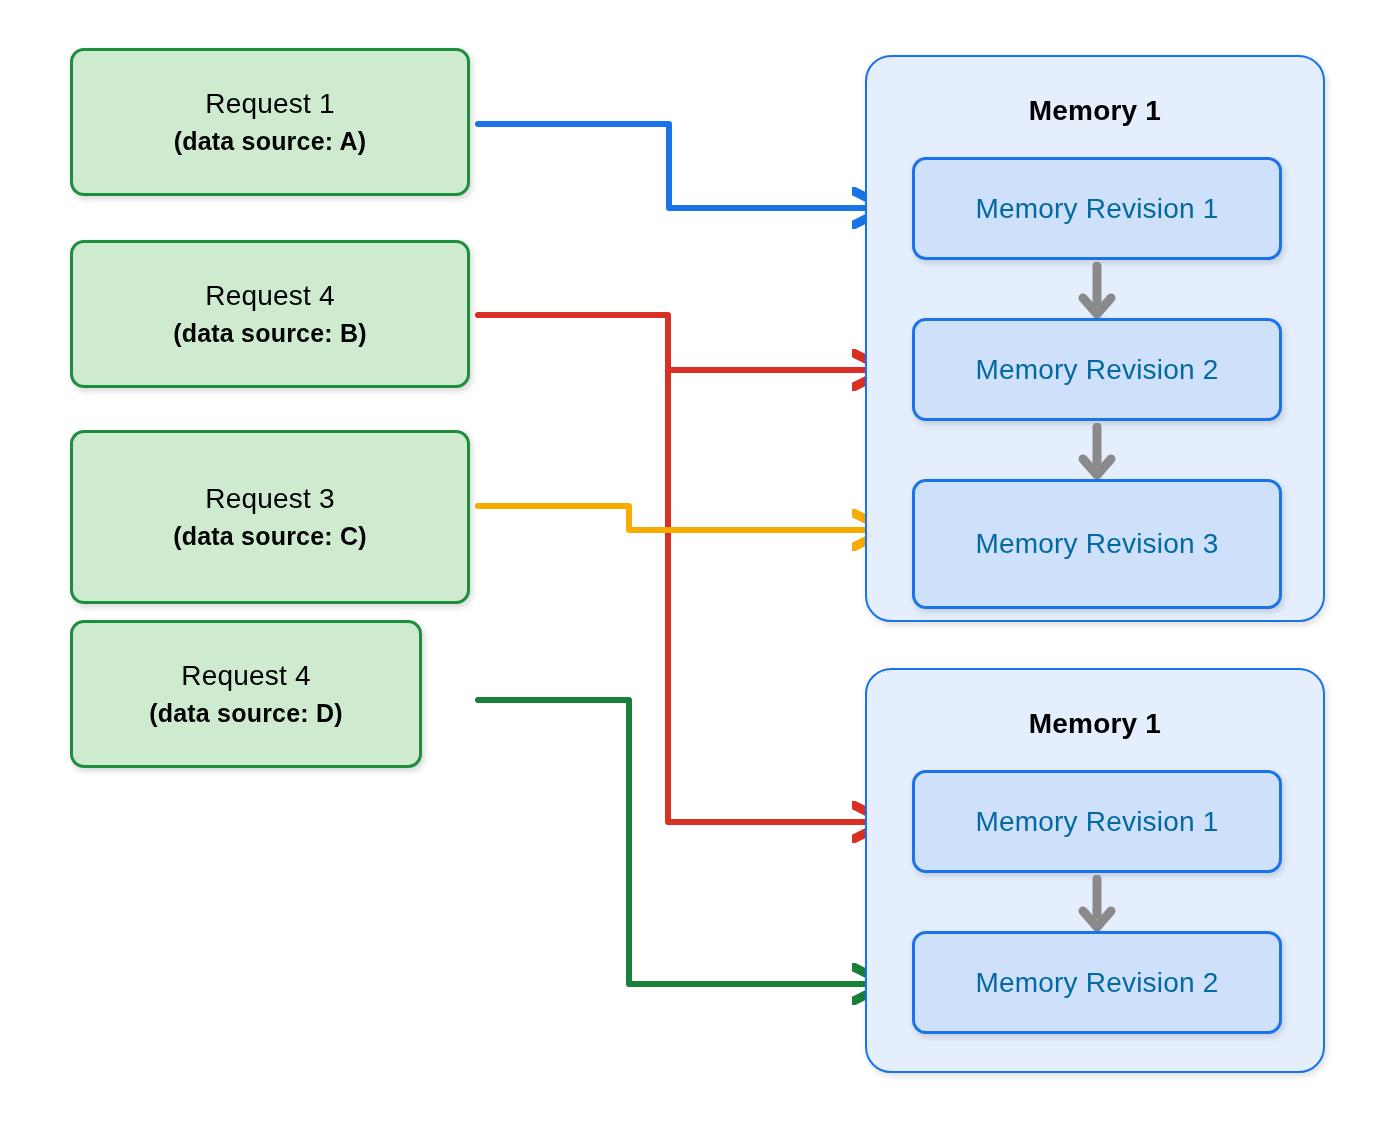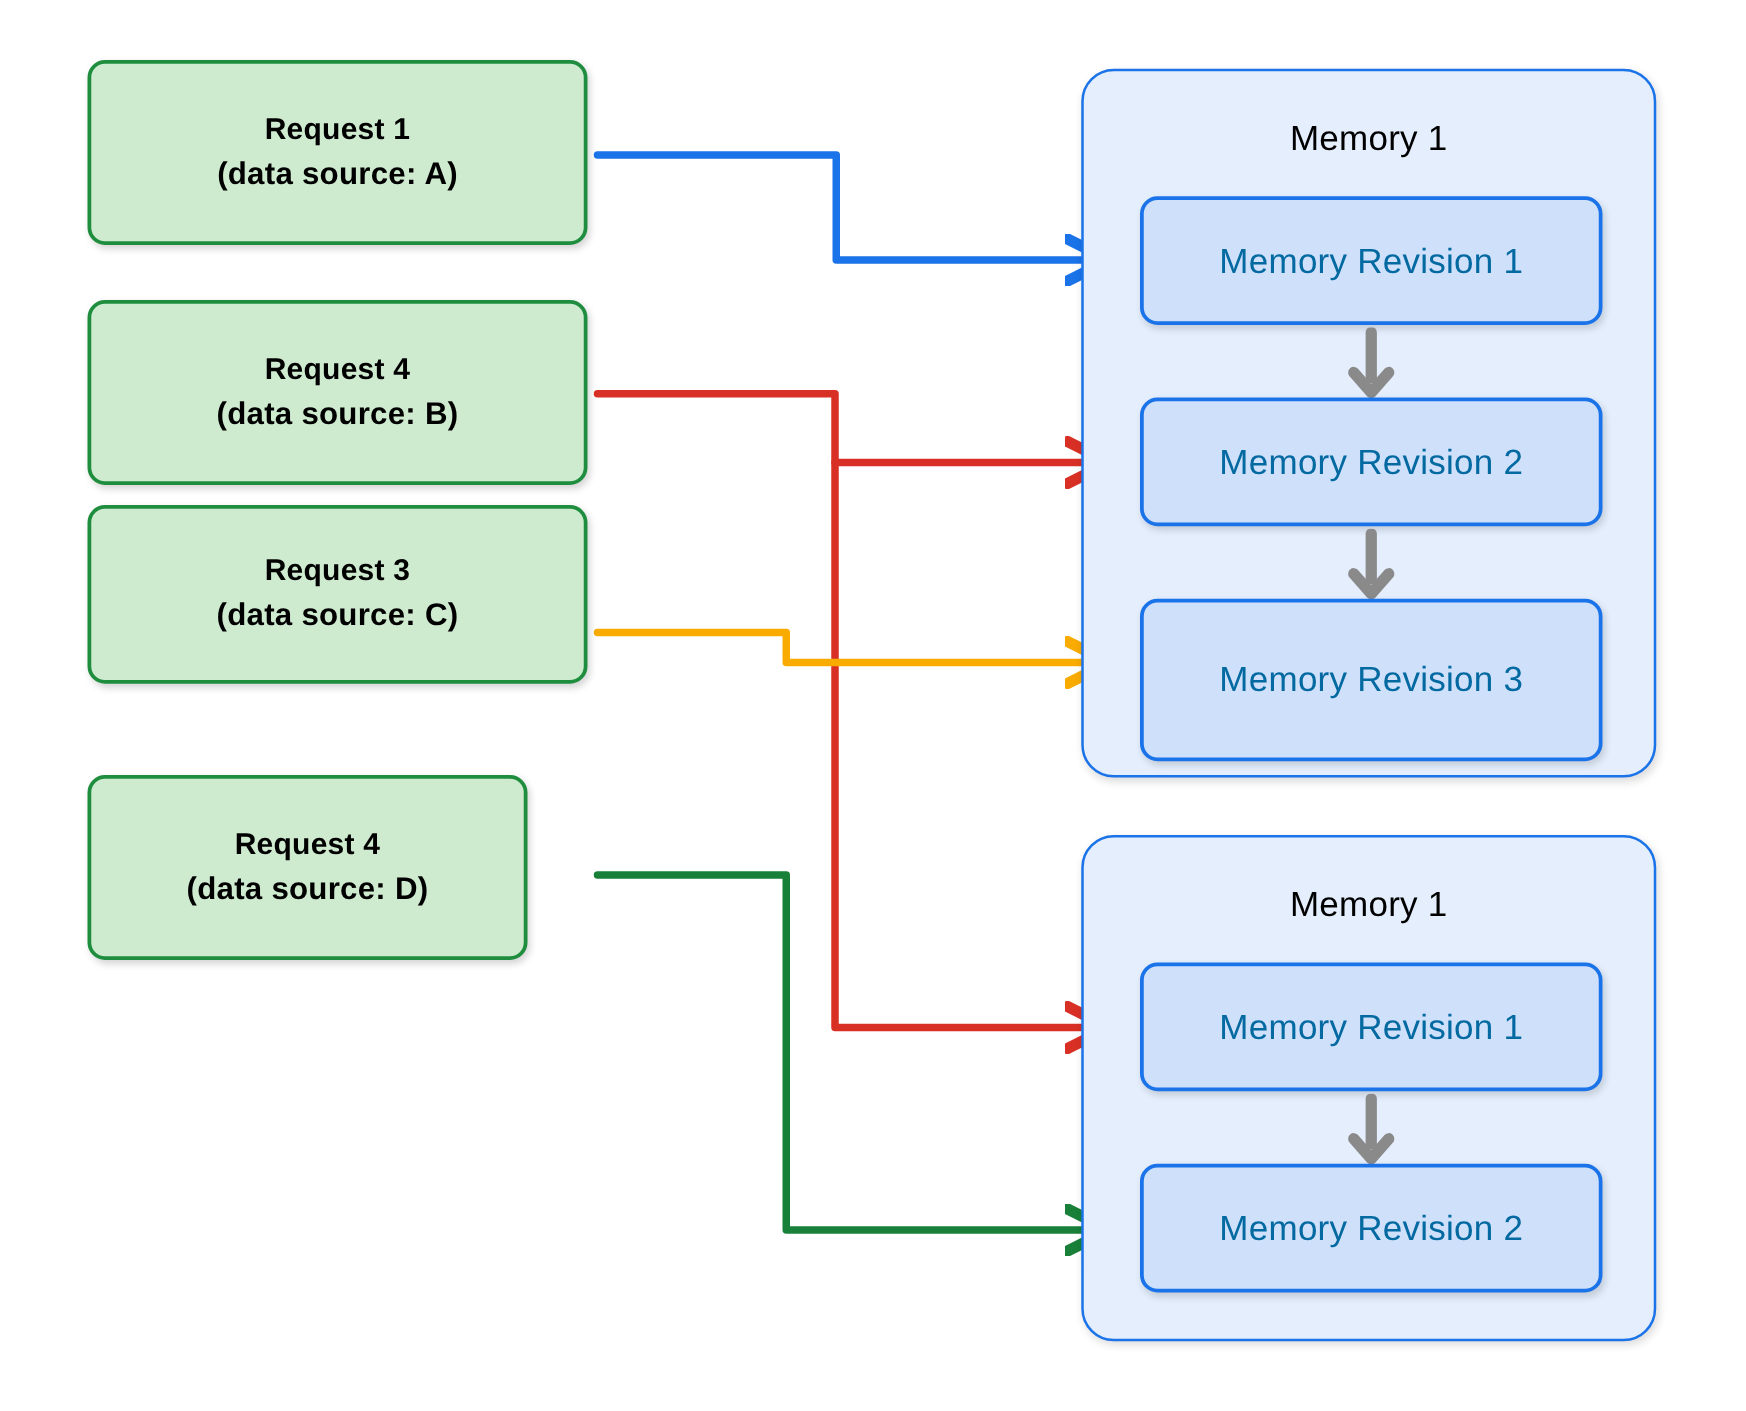--- a/index.html
+++ b/index.html
@@ -34,22 +34,22 @@
     border: 3px solid #1e8e3e;
     border-radius: 14px;
     box-shadow: 2px 3px 6px rgba(0,0,0,0.17);
     display: flex;
     flex-direction: column;
     align-items: center;
     justify-content: center;
     color: #000000;
   }
   .request-title {
-    font-size: 24px;
-    font-weight: 700;
+    font-size: 28px;
+    font-weight: 400;
     line-height: 1.25;
     letter-spacing: 0.2px;
   }
   .request-sub {
     font-size: 25px;
     font-weight: 700;
     line-height: 1.3;
     margin-top: 4px;
     letter-spacing: 0.2px;
   }
@@ -62,21 +62,21 @@
     border: 2px solid #1a73e8;
     border-radius: 26px;
     box-shadow: 2px 3px 7px rgba(0,0,0,0.14);
   }
   .memory-title {
     position: absolute;
     left: 0;
     right: 0;
     text-align: center;
     font-size: 28px;
-    font-weight: 400;
+    font-weight: 700;
     color: #000000;
     letter-spacing: 0.2px;
   }
   .revision-box {
     position: absolute;
     box-sizing: border-box;
     background: #cfe0fb;
     border: 3px solid #1a73e8;
     border-radius: 14px;
     box-shadow: 2px 3px 6px rgba(0,0,0,0.15);
@@ -126,21 +126,21 @@
   <div class="request-box" style="left:70px; top:48px; width:400px; height:148px;">
     <div class="request-title">Request 1</div>
     <div class="request-sub">(data source: A)</div>
   </div>
 
   <div class="request-box" style="left:70px; top:240px; width:400px; height:148px;">
     <div class="request-title">Request 4</div>
     <div class="request-sub">(data source: B)</div>
   </div>
 
-  <div class="request-box" style="left:70px; top:404px; width:400px; height:143px;justify-content:center;">
+  <div class="request-box" style="left:70px; top:430px; width:400px; height:174px;justify-content:center;">
     <div class="request-title">Request 3</div>
     <div class="request-sub">(data source: C)</div>
   </div>
 
   <div class="request-box" style="left:70px; top:620px; width:352px; height:148px;">
     <div class="request-title">Request 4</div>
     <div class="request-sub">(data source: D)</div>
   </div>
 
   <div class="memory-box" style="left:865px; top:55px; width:460px; height:567px;">

